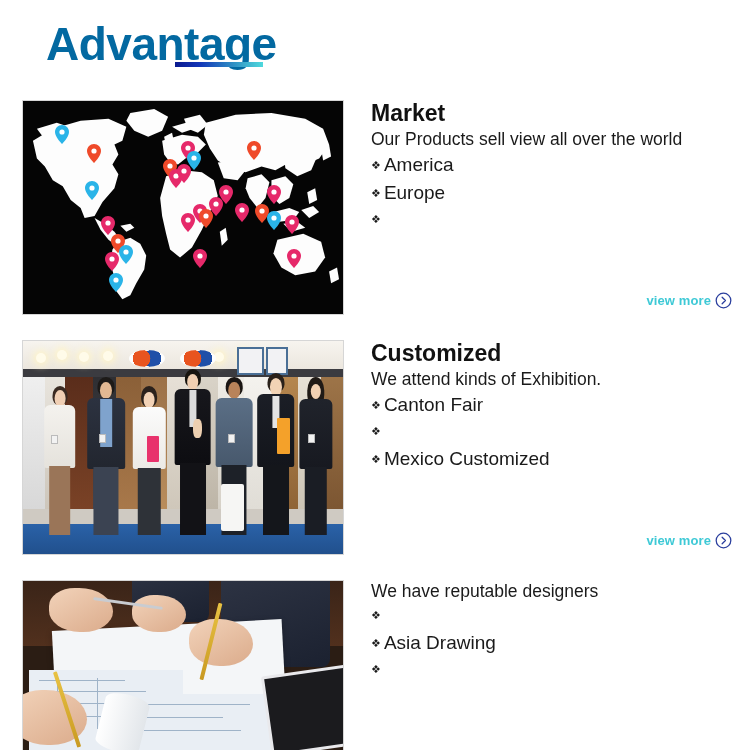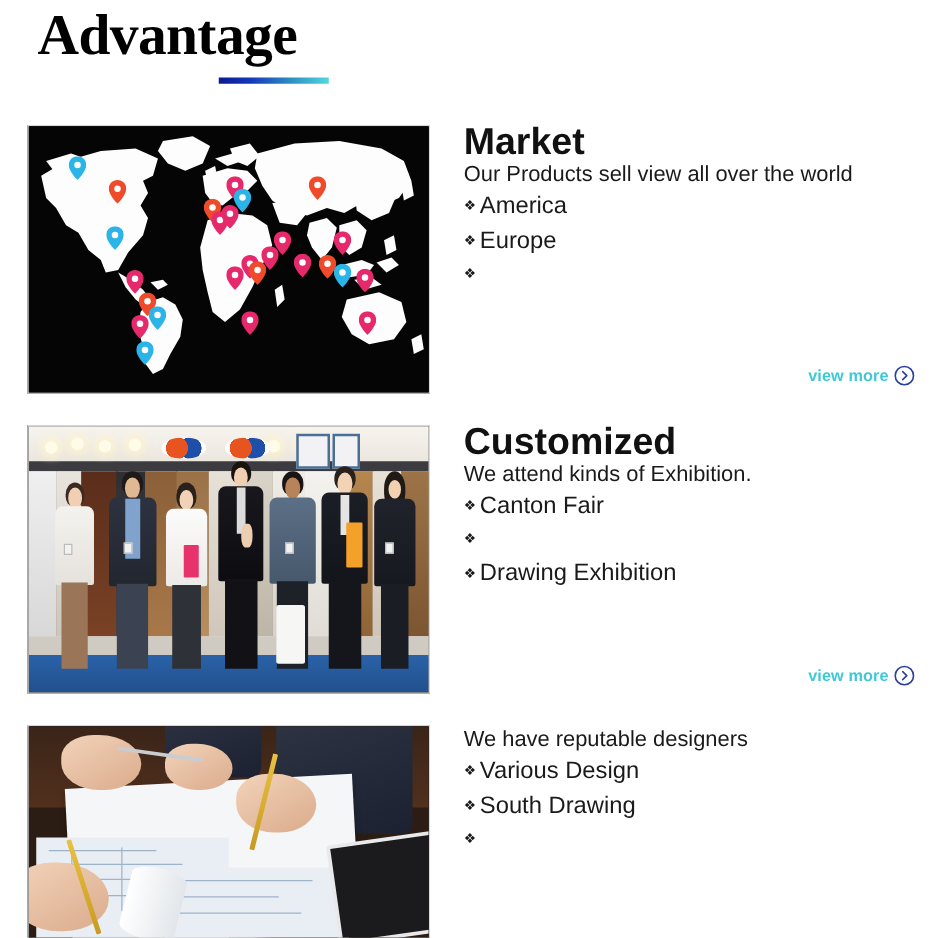--- a/index.html
+++ b/index.html
@@ -21,25 +21,24 @@
     position: absolute;
     left: 30px;
     top: 0px;
     width: 700px;
   }
   .page-title {
     font-size: 46px;
     font-weight: 700;
     line-height: 56px;
     letter-spacing: -0.5px;
-    color: #000000;
-    margin: 0;
+    color: #0369a1;
+    margin: 16px;
     padding: 0;
     white-space: nowrap;
-    font-family: Liberation Serif, serif;
   }
   .title-underline {
     position: absolute;
     left: 145px;
     top: 62px;
     width: 88px;
     height: 5px;
     background: linear-gradient(90deg, #0b1a8f 0%, #1336b8 28%, #2f8fc4 66%, #4fd9dd 100%);
   }
 
@@ -69,21 +68,21 @@
     border-bottom: none;
   }
 
   .copy {
     position: absolute;
     left: 371px;
     top: 0;
     width: 360px;
   }
   .sec-heading {
-    font-size: 30px;
+    font-size: 23px;
     font-weight: 700;
     line-height: 27px;
     margin: 0 0 1px 0;
     color: #111111;
     white-space: nowrap;
   }
   .sec-sub {
     font-size: 17.5px;
     line-height: 23px;
     margin: 0 0 1px 0;
@@ -479,21 +478,21 @@
     <ul class="bullets">
       <li>
           <span class="dot">❖</span>
           <span>Canton Fair</span>
         </li>
       <li>
           <span class="dot">❖</span>
         </li>
       <li>
           <span class="dot">❖</span>
-          <span>Drawing Exhibition</span>
+          <span>Mexico Customized</span>
         </li>
     </ul>
   </div>
 
   <a class="view-more">
     <span class="vm-text">view more</span>
     <svg class="vm-icon" viewBox="0 0 20 20">
       <circle cx="10" cy="10" r="8.6" fill="none" stroke="#2b3f9e" stroke-width="1.5"></circle>
       <path d="M8.4 6.2 L12.3 10 L8.4 13.8" fill="none" stroke="#2b3f9e" stroke-width="1.5" stroke-linecap="round" stroke-linejoin="round"></path>
     </svg>
@@ -537,24 +536,23 @@
       <div class="d-pencil" style="left:13%; top:52%; width:4px; height:46%; transform:rotate(-18deg);"></div>
       <div style="position:absolute; left:22%; top:12%; width:22%; height:3px; background:#c9ccd1; transform:rotate(8deg); border-radius:2px;"></div>
     </div>
   </div>
 
   <div class="copy">
     <p class="sec-sub">We have reputable designers</p>
     <ul class="bullets">
       <li>
           <span class="dot">❖</span>
-          <span>Various Design</span>
-        </li>
-      <li>
-          <span class="dot">❖</span>
-          <span>South Drawing</span>
+        </li>
+      <li>
+          <span class="dot">❖</span>
+          <span>Asia Drawing</span>
         </li>
       <li>
           <span class="dot">❖</span>
         </li>
     </ul>
   </div>
 </div>
 
 </body></html>

